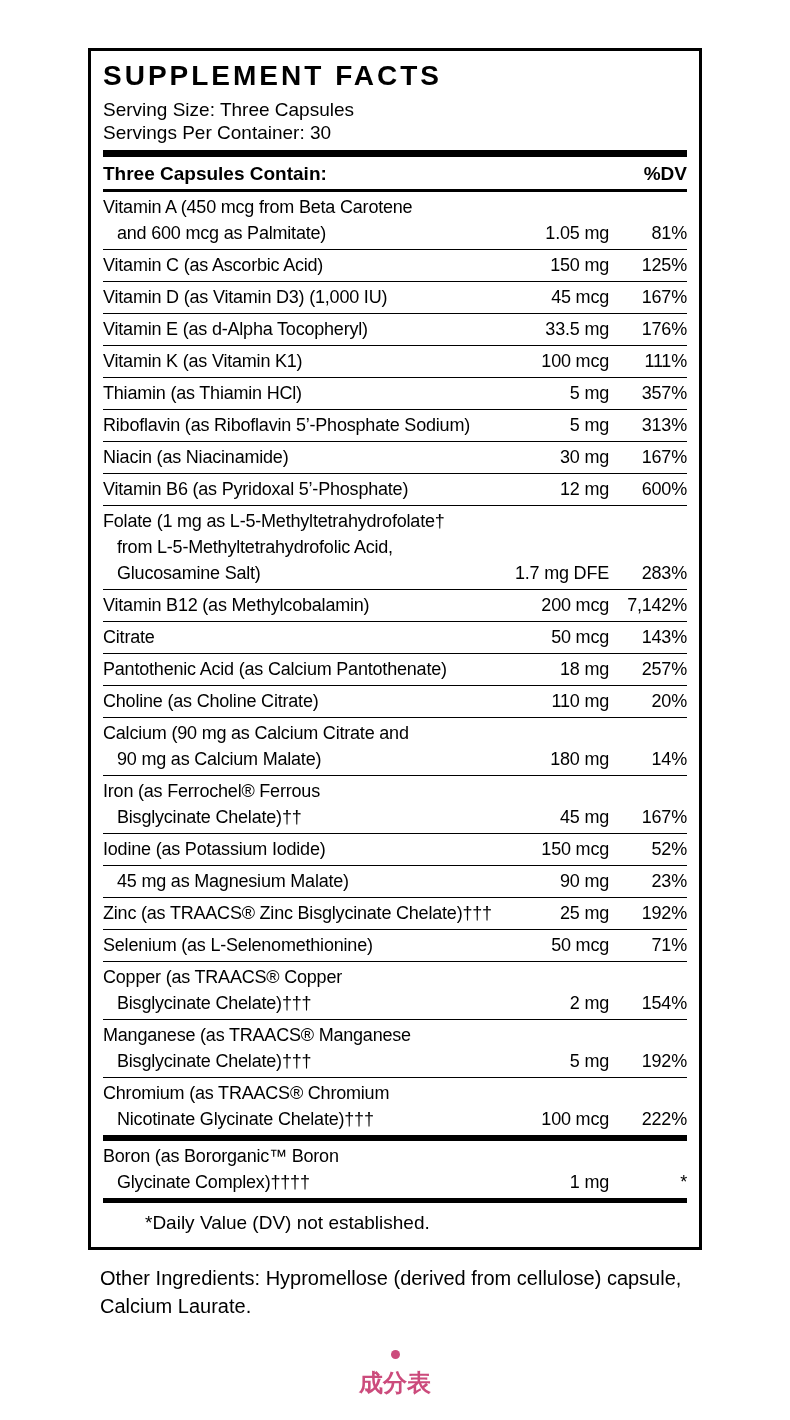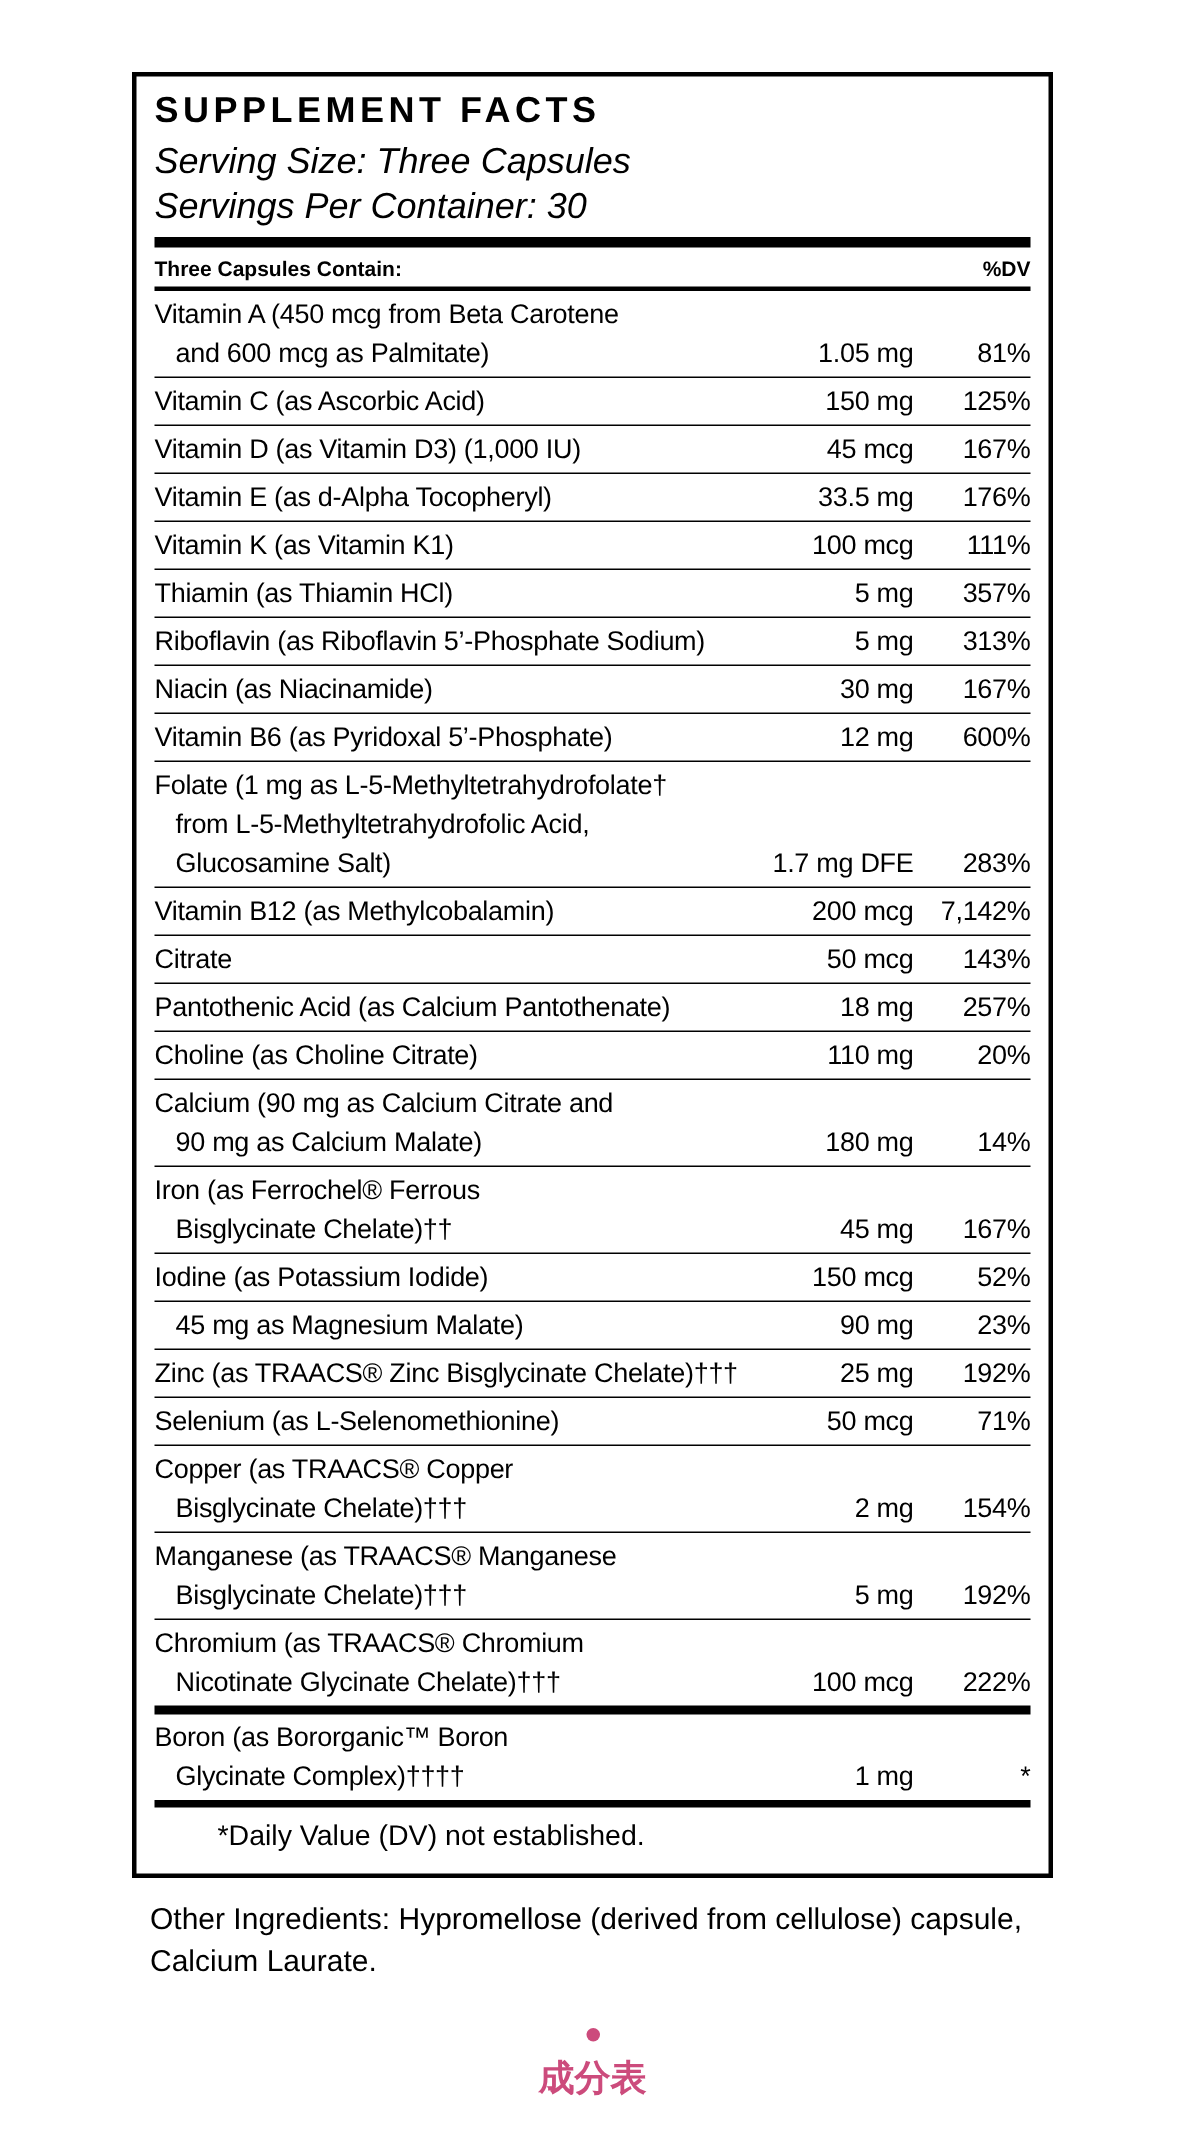--- a/index.html
+++ b/index.html
@@ -12,29 +12,29 @@
   .page { position:relative; width:790px; height:1420px; background:#fff; }
 
   .facts-box {
     margin:48px 0 0 88px;
     width:614px;
     border:3px solid #000;
     padding:8px 12px 10px 12px;
     background:#fff;
   }
   .title {
-    font-size:24px; font-weight:bold; letter-spacing:3px;
+    font-size:28px; font-weight:bold; letter-spacing:3px;
     line-height:1.1; padding:2px 0 6px 0;
   }
-  .serving { font-size:24px; line-height:1.22;font-style:italic; }
+  .serving { font-size:19px; line-height:1.22; }
   .bar-thick { height:7px; background:#000; margin-top:6px; }
 
   .table-header {
     display:flex; justify-content:space-between; align-items:baseline;
-    font-weight:bold; font-size:14px;
+    font-weight:bold; font-size:19px;
     padding:6px 0 4px 0;
     border-bottom:3px solid #000;
   }
 
   .rows { }
   .row { padding:2px 0 3px 0; font-size:18px; line-height:26px; letter-spacing:-0.2px; }
   .rows-main .row { border-bottom:1px solid #000; }
   .rows-main .row:last-child { border-bottom:none; }
   .rows-main { border-bottom:6px solid #000; }
   .rows-nodv { border-bottom:5px solid #000; }

